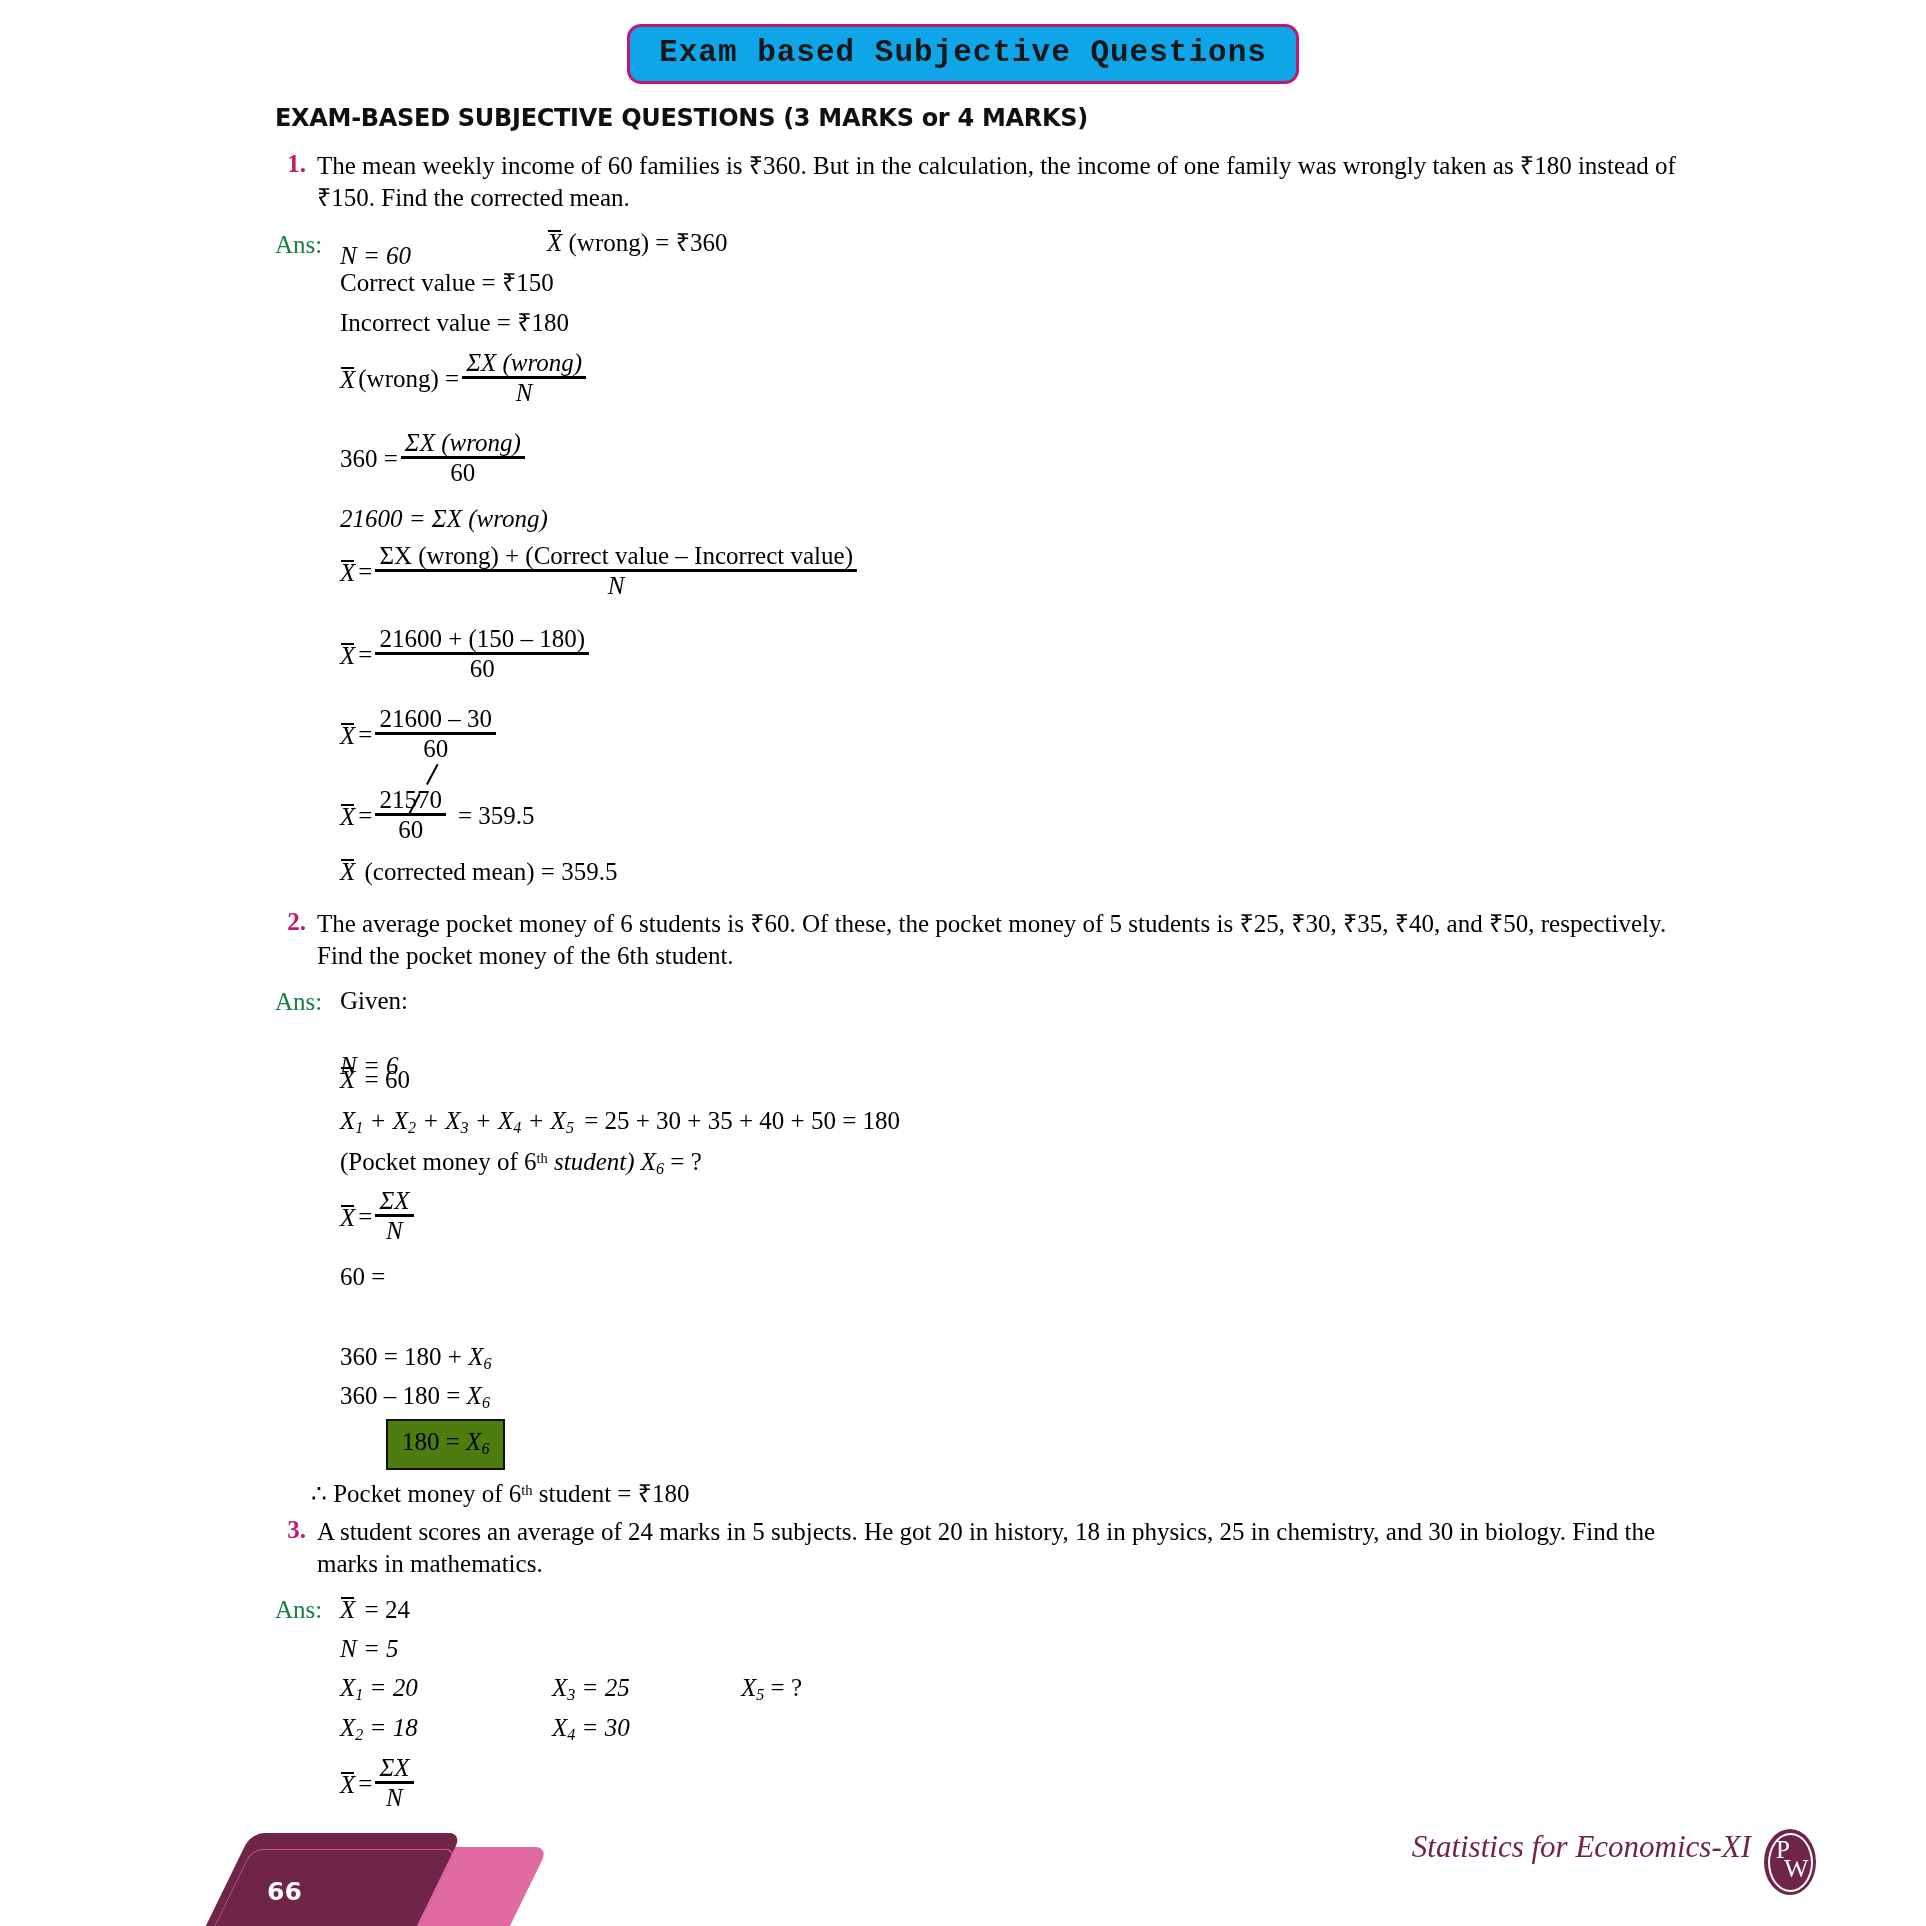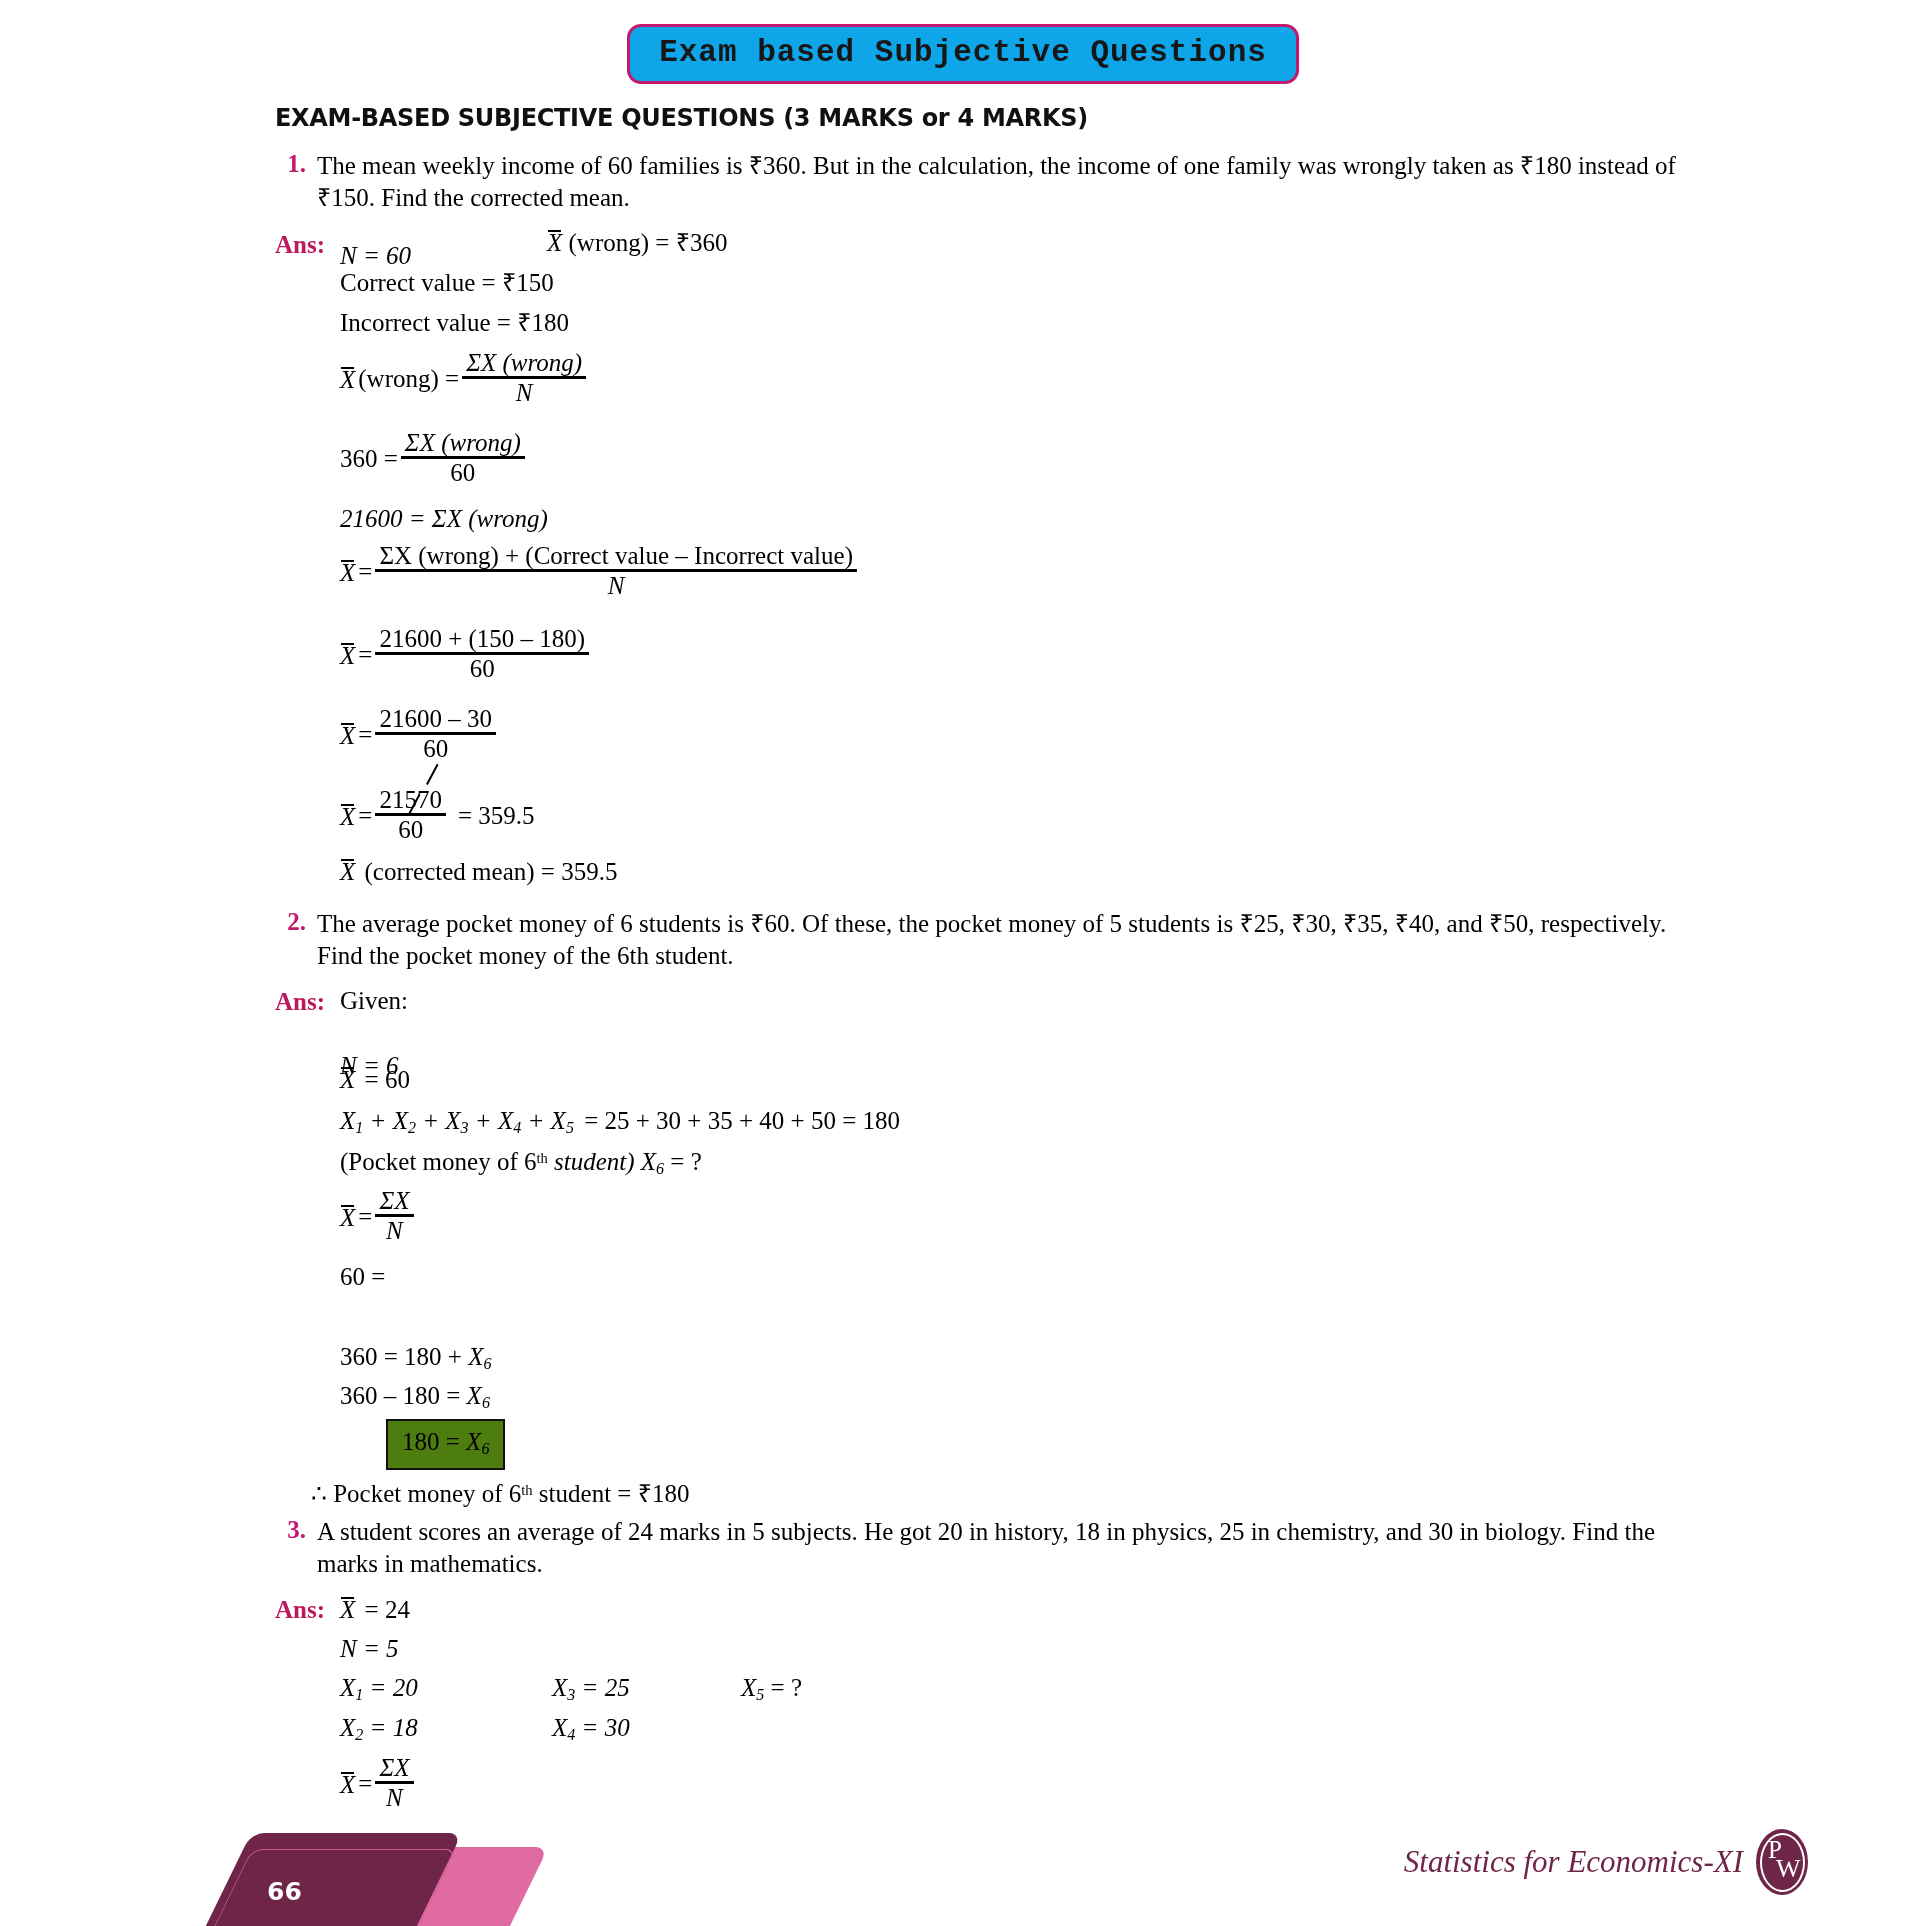--- a/index.html
+++ b/index.html
@@ -77,22 +77,22 @@
   }
   .qtext {
     font-size: 25px;
     line-height: 1.28;
     width: 1359px;
     text-align: left;
   }
 
   .ans-label {
     position: absolute;
-    color: #be185d;
-    font-weight: bold;
+    color: #15803d;
+    font-weight: normal;
     font-size: 25px;
     font-family: "Liberation Serif", serif;
   }
 
   .line {
     position: absolute;
     font-size: 25px;
     white-space: nowrap;
     line-height: 1;
   }
@@ -211,24 +211,23 @@
     left: 39px;
     top: 54px;
     color: #ffffff;
     font-family: "DejaVu Sans", sans-serif;
     font-weight: bold;
     font-size: 25px;
     z-index: 3;
   }
   .footer-right {
     position: absolute;
-    right: 118px;
+    right: 110px;
     bottom: 31px;
     display: flex;
-    align-items: center;
     gap: 13px;
   }
   .book-title {
     font-family: "Liberation Serif", serif;
     font-style: italic;
     font-size: 31px;
     color: #6e2547;
     white-space: nowrap;
   }
   .pw-logo {

